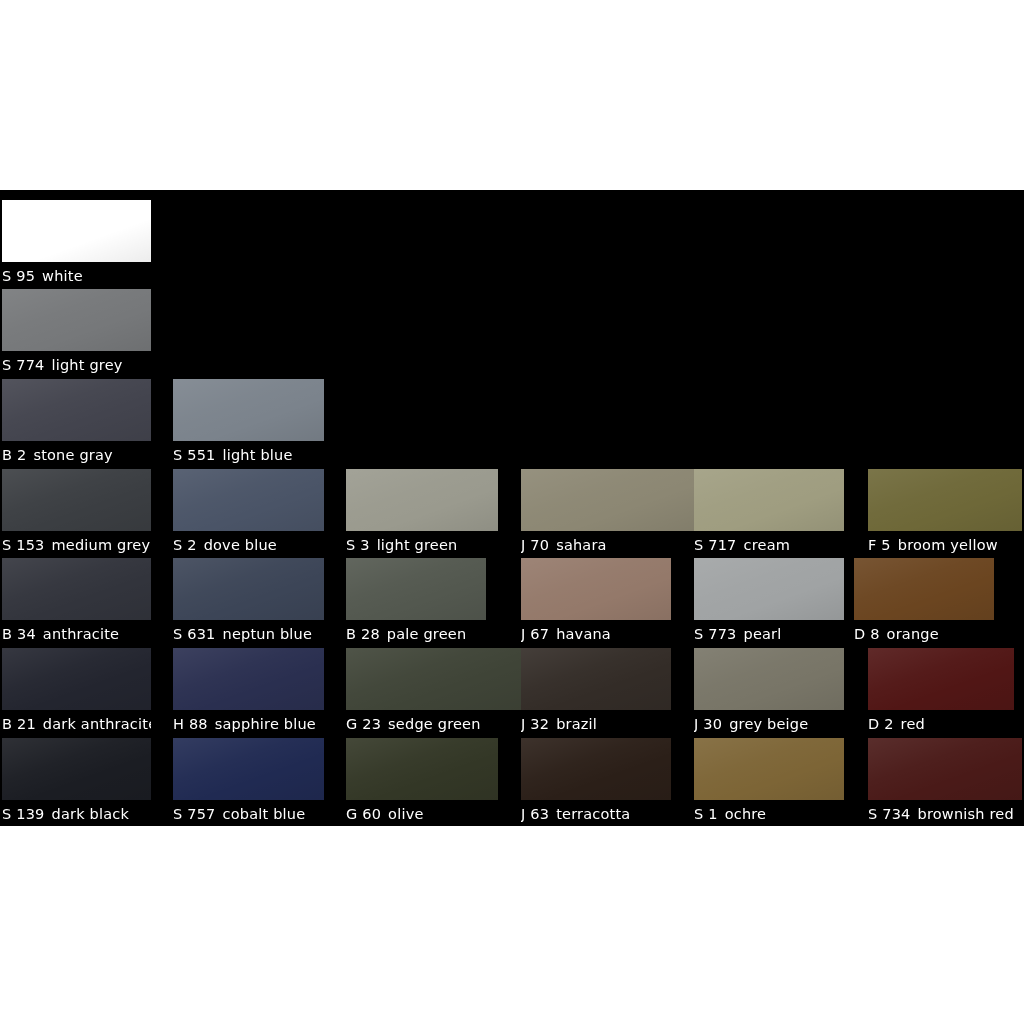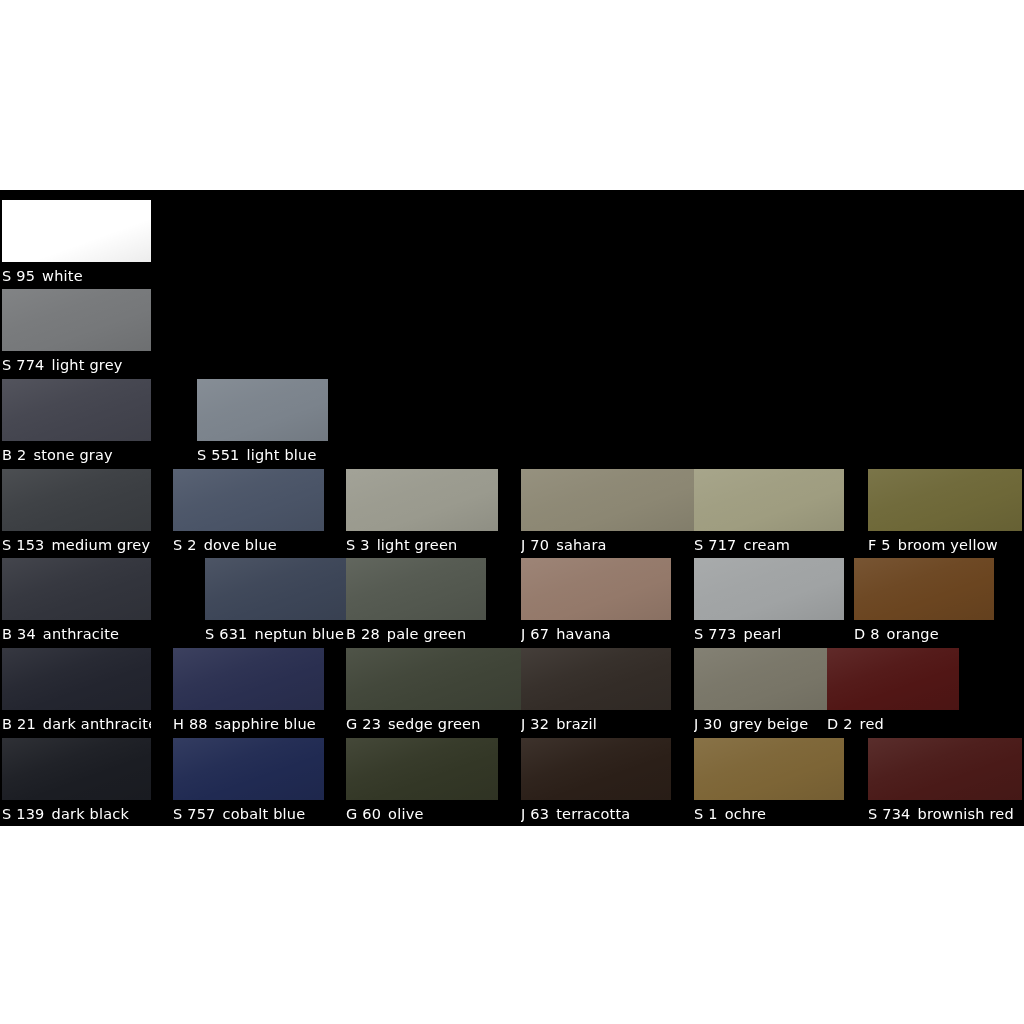--- a/index.html
+++ b/index.html
@@ -91,21 +91,21 @@
             <div class="chip-sheen"></div>
           </div>
           <div class="caption"><span class="code">S 774</span><span class="name">light grey</span></div>
         </div>
         <div class="cell" style="left: 2px; top: 189px; width: 149px; height: 88px;">
           <div class="chip" style="background: rgb(67, 68, 78);">
             <div class="chip-sheen"></div>
           </div>
           <div class="caption"><span class="code">B 2</span><span class="name">stone gray</span></div>
         </div>
-        <div class="cell" style="left: 173px; top: 189px; width: 131px; height: 88px; margin-left: 24px;">
+        <div class="cell" style="left: 173px; top: 189px; width: 151px; height: 88px;">
           <div class="chip" style="background: rgb(123, 131, 140);">
             <div class="chip-sheen"></div>
           </div>
           <div class="caption"><span class="code">S 551</span><span class="name">light blue</span></div>
         </div>
         <div class="cell" style="left: 2px; top: 279px; width: 149px; height: 88px;">
           <div class="chip" style="background: rgb(59, 62, 66);">
             <div class="chip-sheen"></div>
           </div>
           <div class="caption"><span class="code">S 153</span><span class="name">medium grey</span></div>
@@ -139,21 +139,21 @@
             <div class="chip-sheen"></div>
           </div>
           <div class="caption"><span class="code">F 5</span><span class="name">broom yellow</span></div>
         </div>
         <div class="cell" style="left: 2px; top: 368px; width: 149px; height: 88px;">
           <div class="chip" style="background: rgb(50, 52, 60);">
             <div class="chip-sheen"></div>
           </div>
           <div class="caption"><span class="code">B 34</span><span class="name">anthracite</span></div>
         </div>
-        <div class="cell" style="left: 173px; top: 368px; width: 151px; height: 88px; margin-left: 32px;">
+        <div class="cell" style="left: 173px; top: 368px; width: 151px; height: 88px;">
           <div class="chip" style="background: rgb(60, 69, 87);">
             <div class="chip-sheen"></div>
           </div>
           <div class="caption"><span class="code">S 631</span><span class="name">neptun blue</span></div>
         </div>
         <div class="cell" style="left: 346px; top: 368px; width: 140px; height: 88px;">
           <div class="chip" style="background: rgb(83, 88, 79);">
             <div class="chip-sheen"></div>
           </div>
           <div class="caption"><span class="code">B 28</span><span class="name">pale green</span></div>
@@ -199,21 +199,21 @@
             <div class="chip-sheen"></div>
           </div>
           <div class="caption"><span class="code">J 32</span><span class="name">brazil</span></div>
         </div>
         <div class="cell" style="left: 694px; top: 458px; width: 150px; height: 88px;">
           <div class="chip" style="background: rgb(120, 117, 103);">
             <div class="chip-sheen"></div>
           </div>
           <div class="caption"><span class="code">J 30</span><span class="name">grey beige</span></div>
         </div>
-        <div class="cell" style="left: 827px; top: 458px; width: 132px; height: 88px;">
+        <div class="cell" style="left: 868px; top: 458px; width: 146px; height: 88px;">
           <div class="chip" style="background: rgb(81, 22, 21);">
             <div class="chip-sheen"></div>
           </div>
           <div class="caption"><span class="code">D 2</span><span class="name">red</span></div>
         </div>
         <div class="cell" style="left: 2px; top: 548px; width: 149px; height: 88px;">
           <div class="chip" style="background: rgb(27, 29, 35);">
             <div class="chip-sheen"></div>
           </div>
           <div class="caption"><span class="code">S 139</span><span class="name">dark black</span></div>

